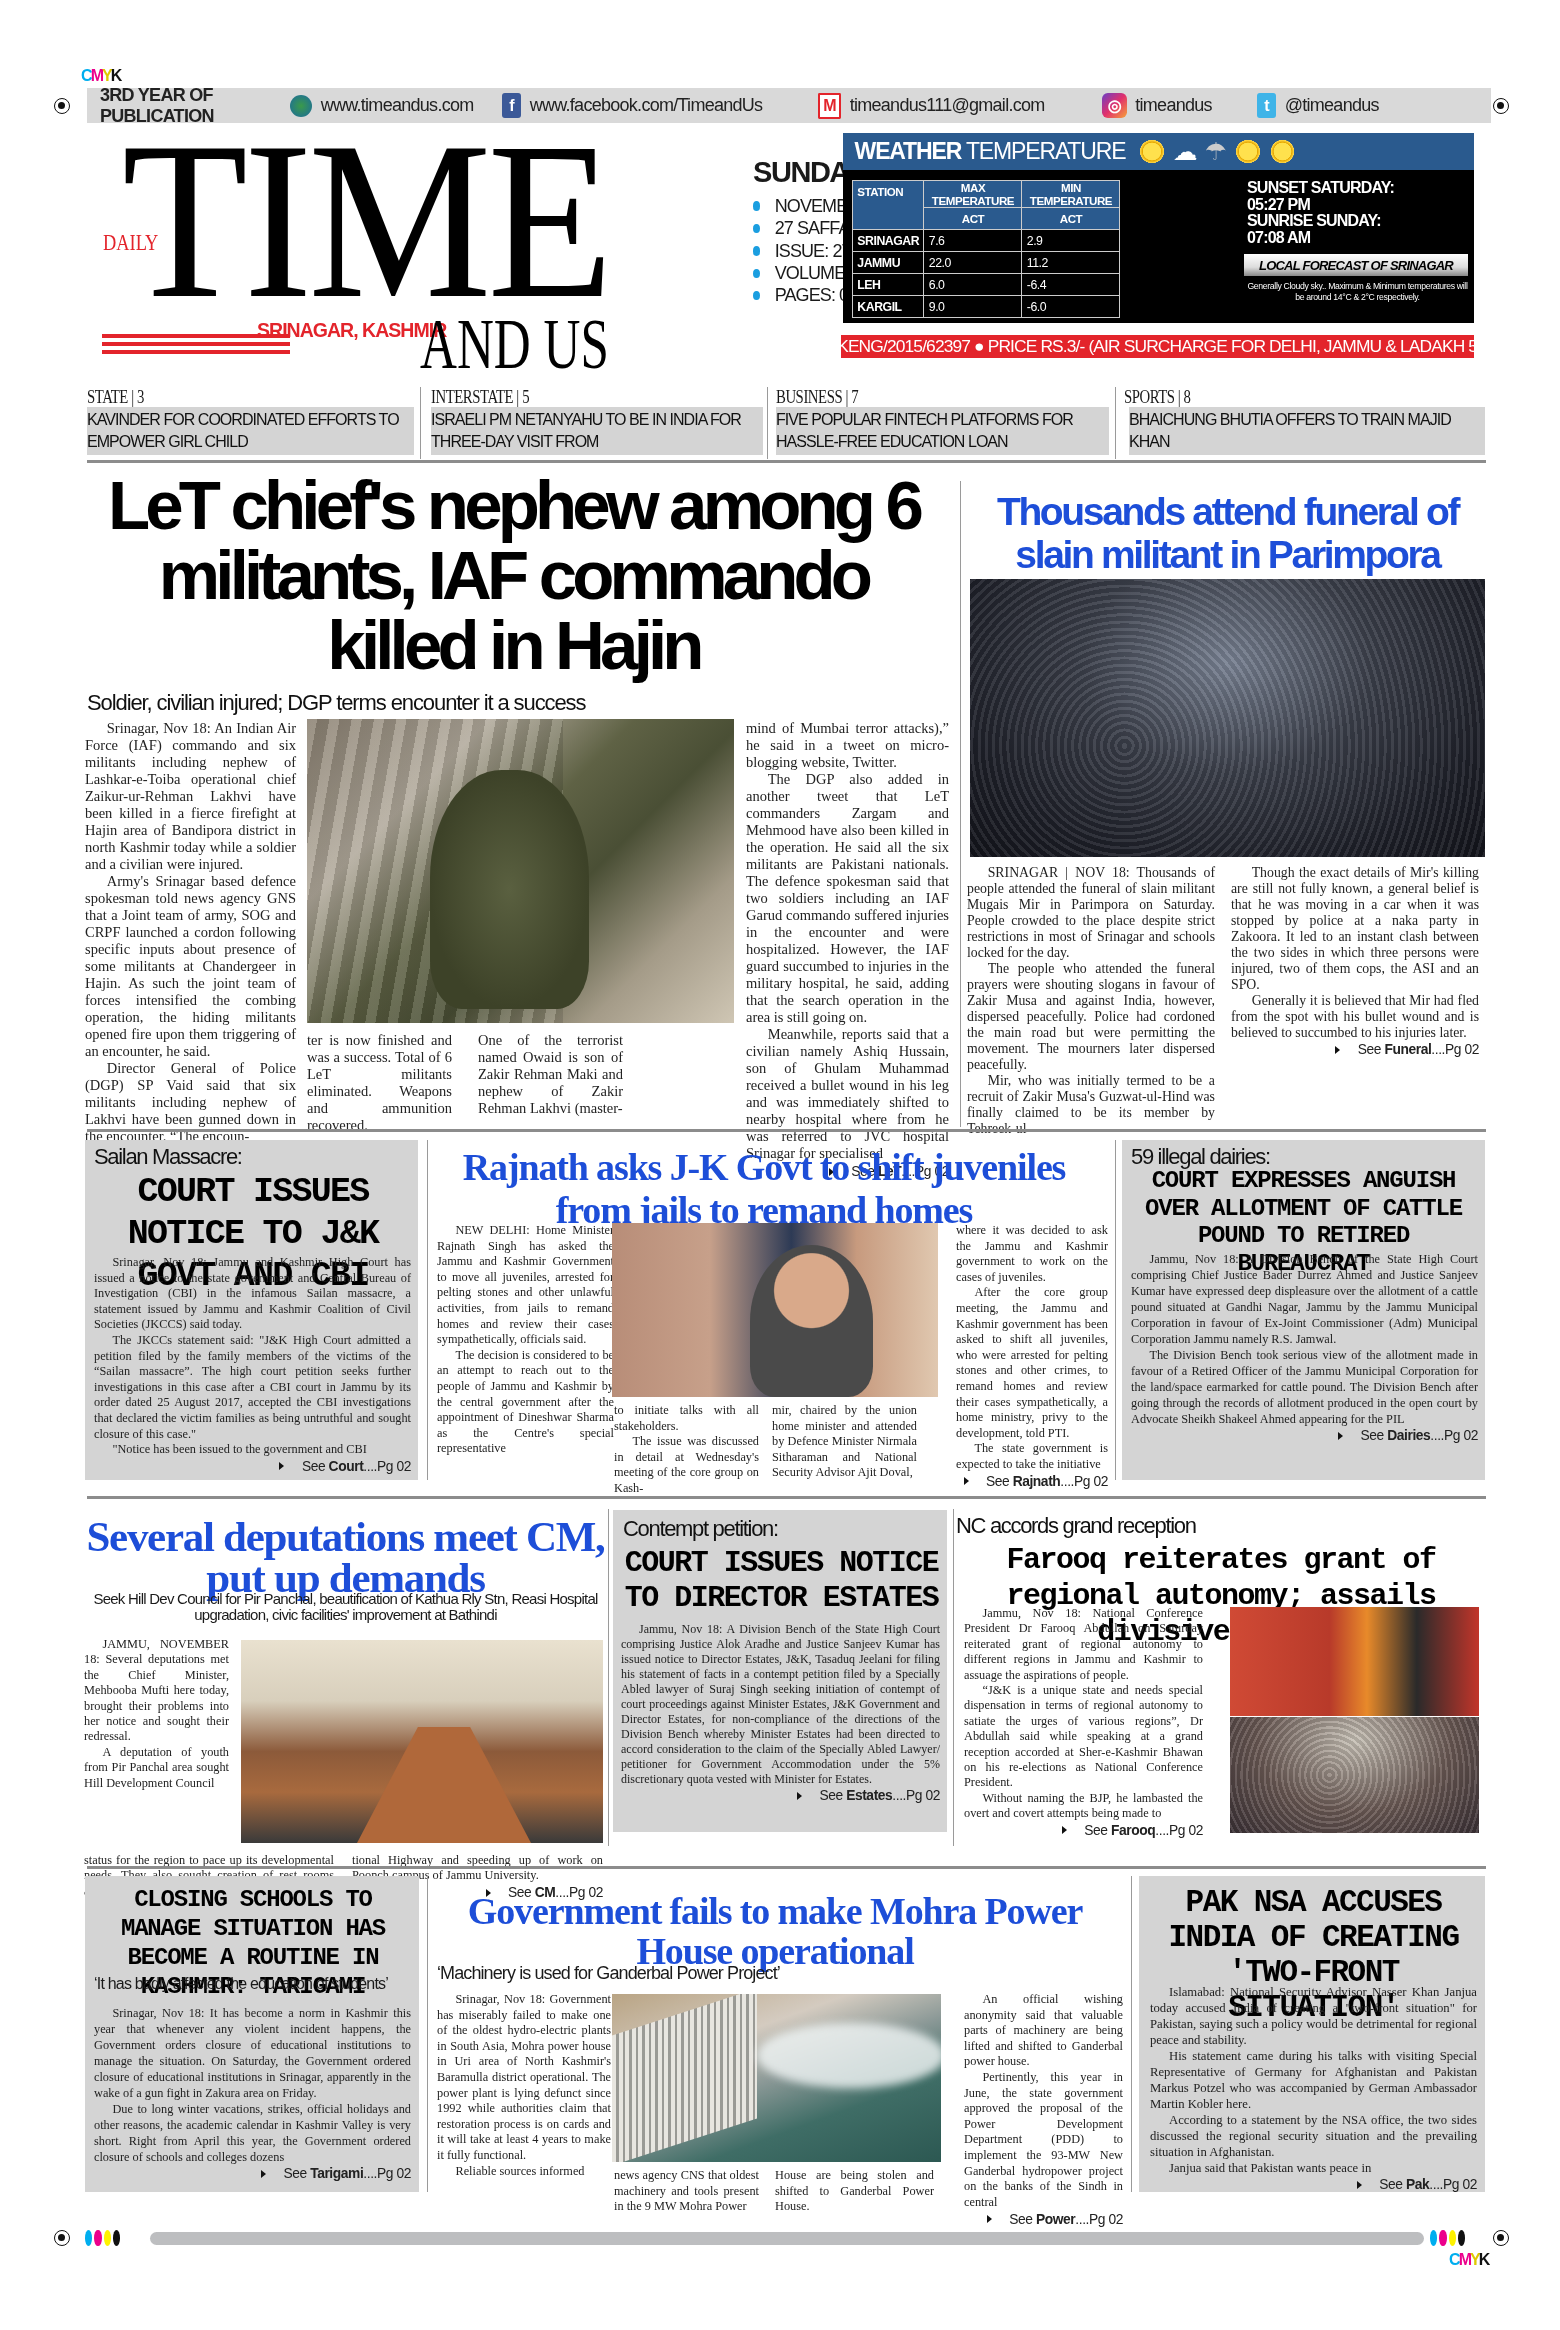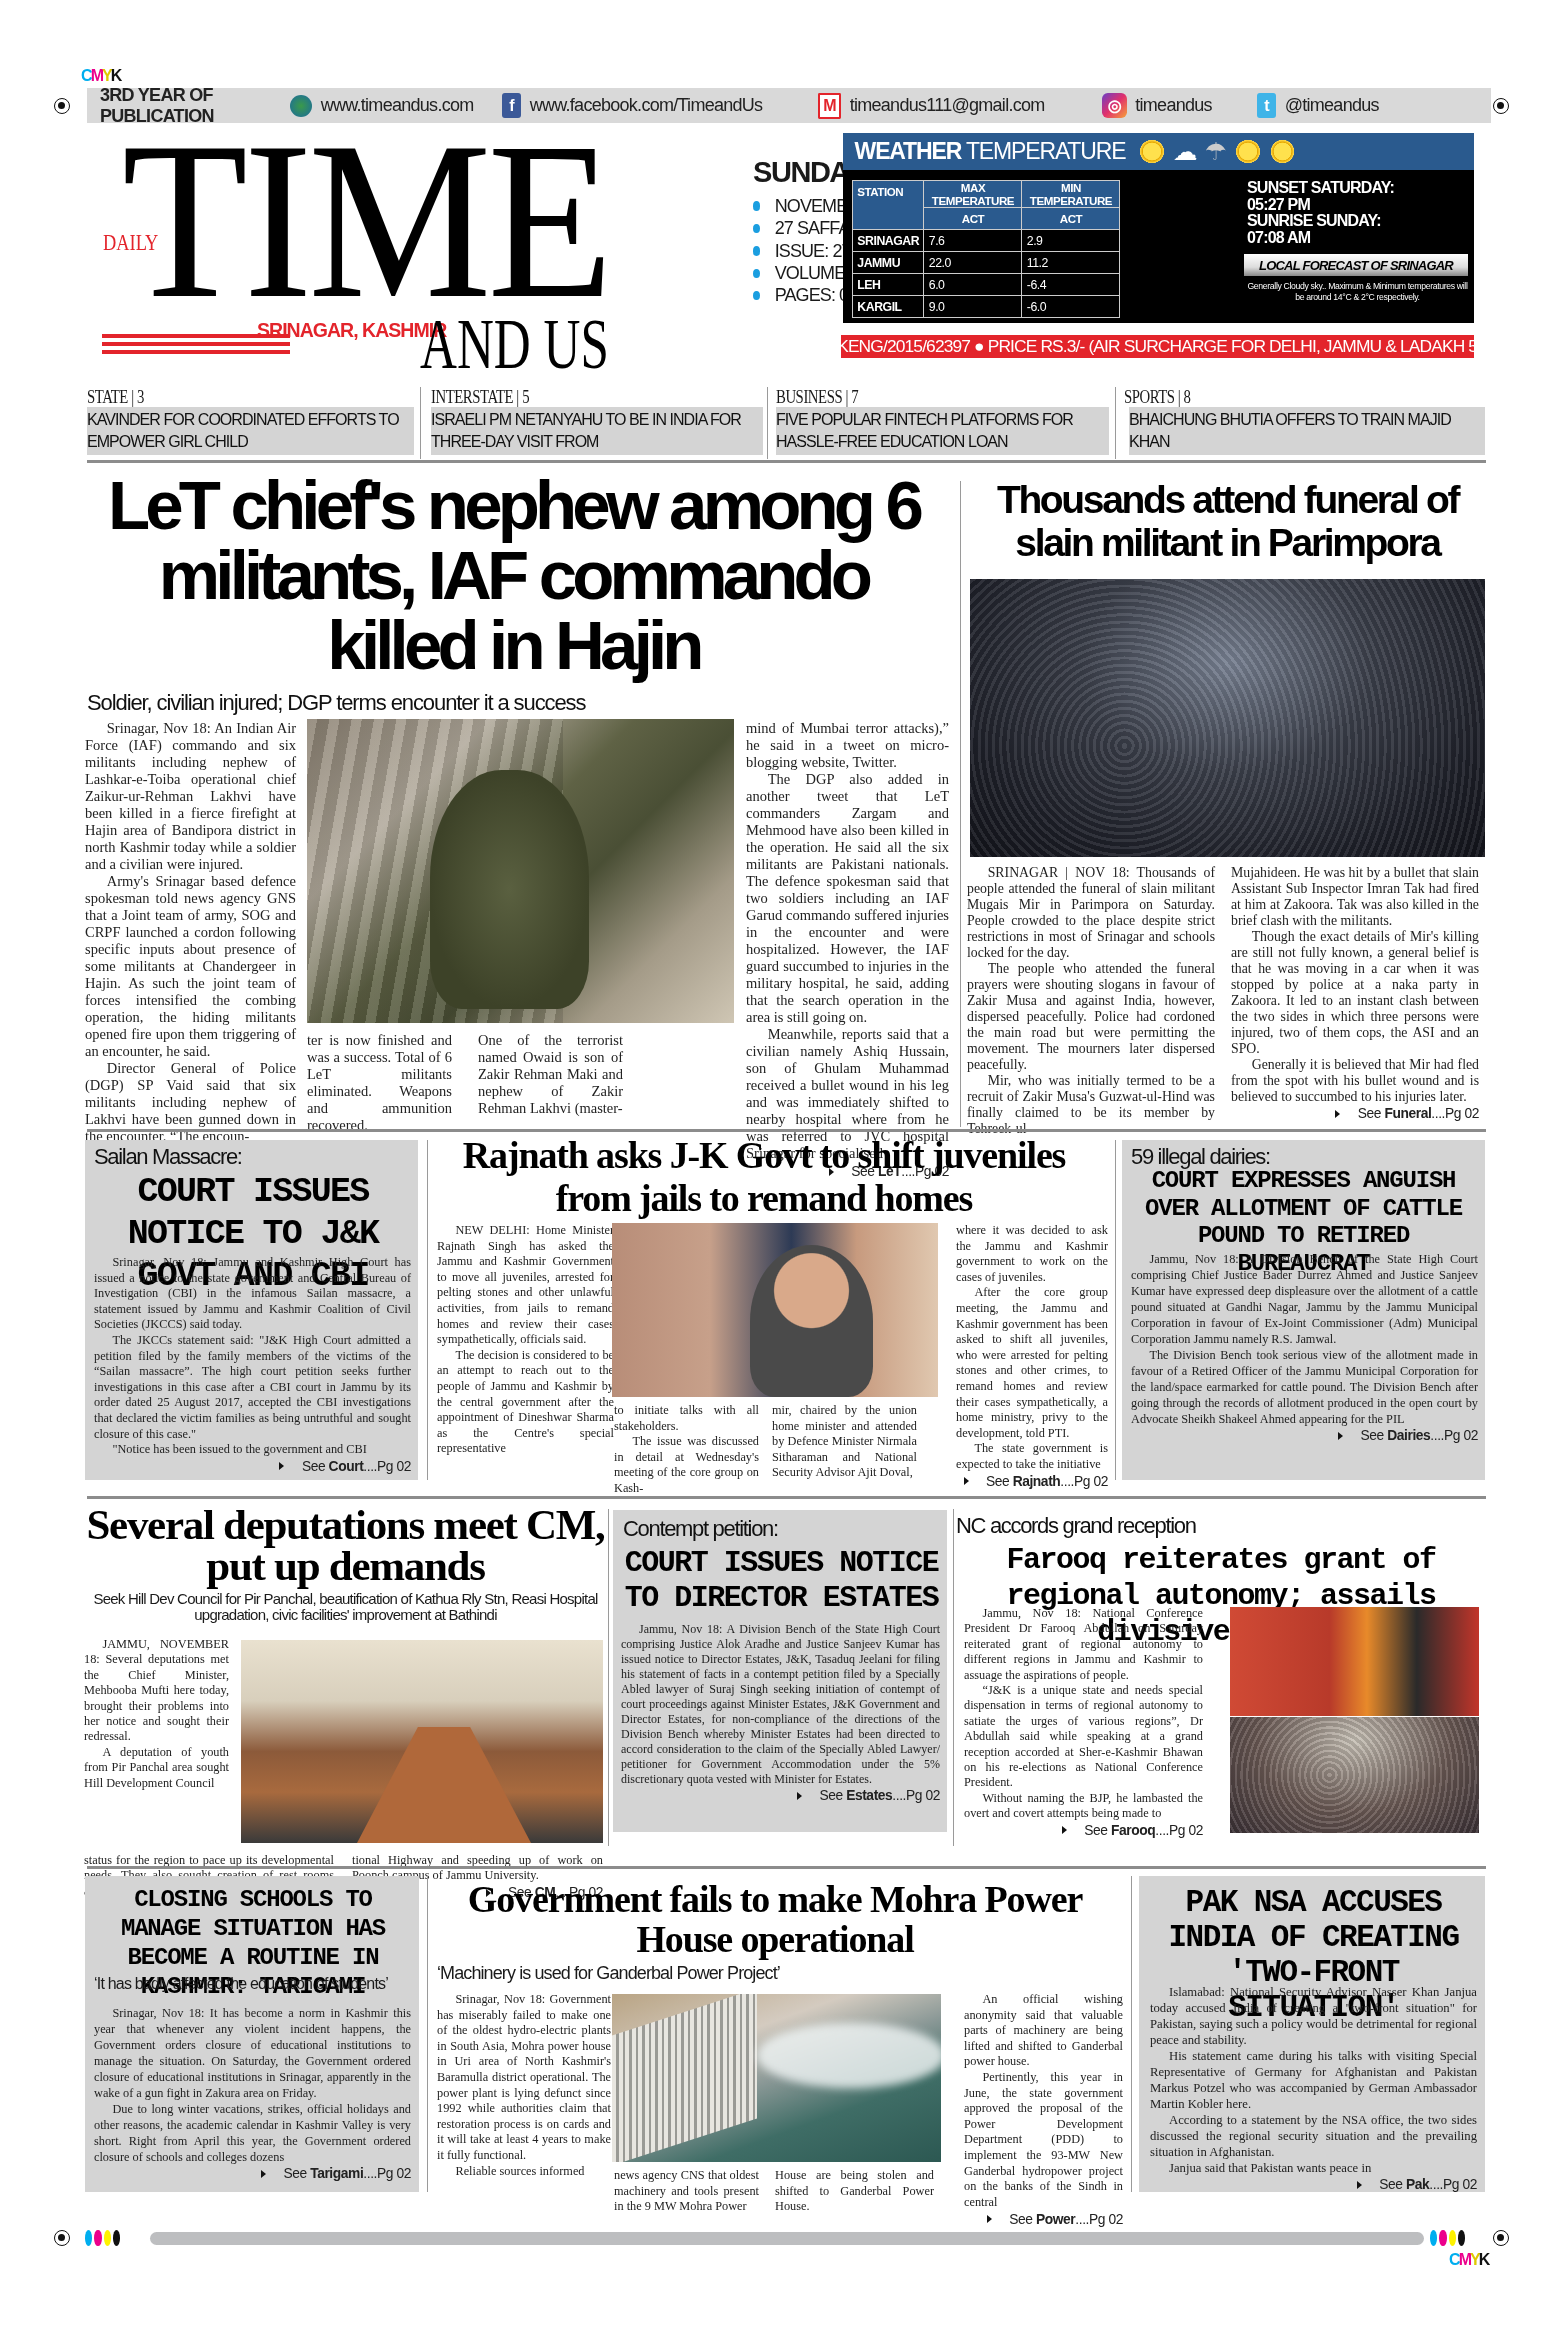--- a/index.html
+++ b/index.html
@@ -58,21 +58,21 @@
 
   .rni { left: 841px; top: 335px; width: 633px; height: 23px; background: #e3242b; color: #fff; font-family: "Liberation Sans", sans-serif; font-size: 17.4px; letter-spacing: -0.05em; display: flex; align-items: center; justify-content: center; white-space: nowrap; }
 
   
   .teaser-label { font-family: "Liberation Serif", serif; font-size: 18px; letter-spacing: -0.03em; transform: scaleX(0.82); transform-origin: left; }
   .teaser-box { position: absolute; background: #d4d4d4; display: flex; align-items: center; justify-content: center; text-align: left; font-family: "Liberation Sans", sans-serif; font-size: 16px; line-height: 22px; letter-spacing: -0.06em; color: #111; }
 
   
   .hl-main { left: 81px; top: 471px; width: 865px; text-align: center; font-family: "Liberation Sans", sans-serif; font-weight: 700; font-size: 69px; line-height: 70px; letter-spacing: -0.07em; color: #000; }
   .deck { font-family: "Liberation Sans", sans-serif; font-size: 22px; letter-spacing: -0.05em; color: #111; }
-  .hl-serif { font-family: "Liberation Serif", serif; font-weight: 700; color: #000000; letter-spacing: -0.03em; text-align: center; }
+  .hl-serif { font-family: "Liberation Serif", serif; font-weight: 700; color: #1d4ed8; letter-spacing: -0.03em; text-align: center; margin-top: 12px; }
   .hl-cond { font-family: Liberation Mono, monospace; font-weight: 700; color: #000; letter-spacing: -0.05em; text-align: center; }
   .kicker { font-family: "Liberation Sans", sans-serif; font-size: 22px; letter-spacing: -0.06em; color: #111; }
 </style>
 </head>
 <body>
 
 <div class="cmyk" style="left:81px;top:67px;">
   <span style="color:#00aeef">C</span><span style="color:#ec008c">M</span><span style="color:#e0c800">Y</span><span style="color:#111">K</span>
 </div>
 <div class="reg" style="left:54px;top:98px;"></div>
@@ -236,21 +236,20 @@
 <div class="abs hl-serif" style="left:970px;top:478px;width:515px;font-family:'Liberation Sans',sans-serif;font-size:39px;line-height:43px;letter-spacing:-0.06em;">Thousands attend funeral of slain militant in Parimpora</div>
 <div class="photo" style="left:970px;top:579px;width:515px;height:278px;background:radial-gradient(ellipse at 50% 30%,#7a8394 0%,#3b3f4a 40%,#1e2029 75%,#12131a 100%);">
   <div style="position:absolute;inset:0;background:repeating-radial-gradient(circle at 30% 60%,rgba(255,255,255,0.08) 0 2.9px,rgba(0,0,0,0.1) 2.9px 7.2px);"></div>
 </div>
 <div class="abs bodytext" style="left:967px;top:865px;width:248px;font-size:13.8px;line-height:16px;">
   <p>SRINAGAR | NOV 18: Thousands of people attended the funeral of slain militant Mugais Mir in Parimpora on Saturday. People crowded to the place despite strict restrictions in most of Srinagar and schools locked for the day.</p>
   <p>The people who attended the funeral prayers were shouting slogans in favour of Zakir Musa and against India, however, dispersed peacefully. Police had cordoned the main road but were permitting the movement. The mourners later dispersed peacefully.</p>
   <p>Mir, who was initially termed to be a recruit of Zakir Musa's Guzwat-ul-Hind was finally claimed to be its member by Tehreek-ul-</p>
 </div>
 <div class="abs bodytext" style="left:1231px;top:865px;width:248px;font-size:13.8px;line-height:16px;">
-  <p style="text-indent:0">Mujahideen. He was hit by a bullet that slain Assistant Sub Inspector Imran Tak had fired at him at Zakoora. Tak was also killed in the brief clash with the militants.</p>
   <p>Though the exact details of Mir's killing are still not fully known, a general belief is that he was moving in a car when it was stopped by police at a naka party in Zakoora. It led to an instant clash between the two sides in which three persons were injured, two of them cops, the ASI and an SPO.</p>
   <p>Generally it is believed that Mir had fled from the spot with his bullet wound and is believed to succumbed to his injuries later.</p>
   <div class="see"><span class="tri"></span><span>See </span><b>Funeral</b><span>....Pg 02</span></div>
 </div>
 
 <div class="rule-h" style="left:87px;top:1129px;width:1399px;"></div>
 
 <div class="greybox" style="left:85px;top:1140px;width:333px;height:340px;"></div>
 <div class="abs kicker" style="left:94px;top:1144px;">Sailan Massacre:</div>
 <div class="abs hl-cond" style="left:93px;top:1171px;width:320px;font-size:35px;line-height:42px;">COURT ISSUES NOTICE TO J&amp;K GOVT AND CBI</div>

